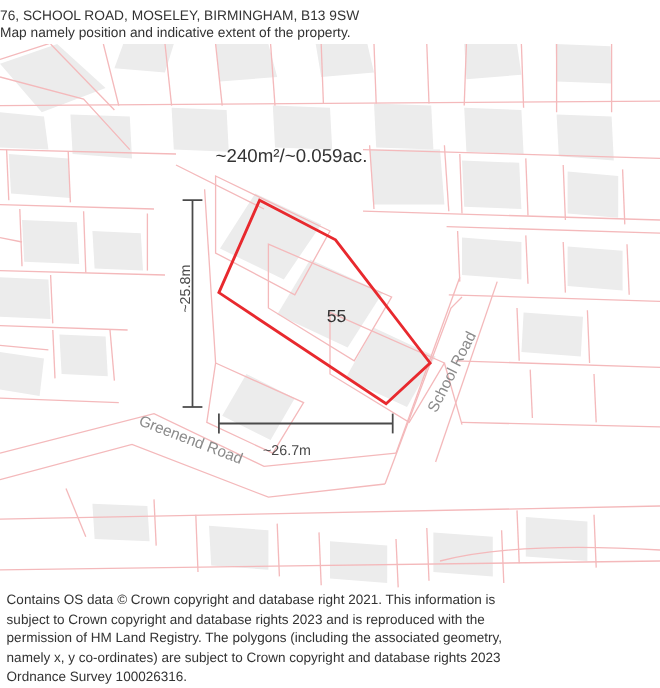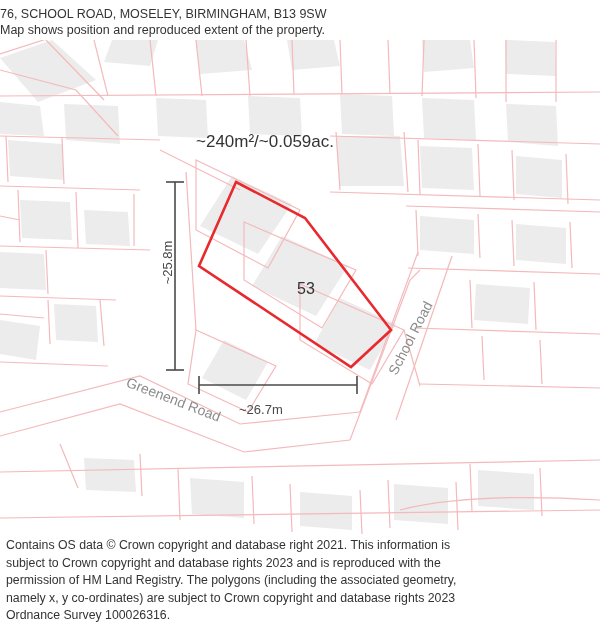--- a/index.html
+++ b/index.html
@@ -99,21 +99,21 @@
     font-size: 12.3px;
     line-height: 17.5px;
     color: #333;
   }
 </style>
 </head>
 <body>
 
 <div class="header">
   <div class="title">76, SCHOOL ROAD, MOSELEY, BIRMINGHAM, B13 9SW</div>
-  <div class="subtitle">Map shows position and reproduced extent of the property.</div>
+  <div class="subtitle">Map namely position and indicative extent of the property.</div>
 </div>
 
 <div class="map">
   <svg width="600" height="495" viewBox="0 0 600 495">
 
     <g>
       <polygon points="0,18 52,0 96,40 38,62" fill="#ececec"></polygon>
       <polygon points="112,0 158,0 150,26 104,22" fill="#ececec"></polygon>
       <polygon points="196,0 244,0 252,30 200,34" fill="#ececec"></polygon>
       <polygon points="287,0 334,0 340,26 292,30" fill="#ececec"></polygon>
@@ -236,20 +236,20 @@
     </g>
 
     <g stroke="#4a4a4a" stroke-width="1.6">
       <line x1="199" y1="345" x2="357" y2="345"></line>
       <line x1="199" y1="336" x2="199" y2="354"></line>
       <line x1="357" y1="336" x2="357" y2="354"></line>
     </g>
   </svg>
 
   <div class="map-label" id="area-label">~240m²/~0.059ac.</div>
-  <div class="map-label" id="plot-number">53</div>
+  <div class="map-label" id="plot-number">55</div>
   <div class="map-label" id="dim-vertical">~25.8m</div>
   <div class="map-label" id="dim-horizontal">~26.7m</div>
   <div class="map-label" id="street-greenend">Greenend Road</div>
   <div class="map-label" id="street-school">School Road</div>
 </div>
 
 <div class="footer">Contains OS data © Crown copyright and database right 2021. This information is subject to Crown copyright and database rights 2023 and is reproduced with the permission of HM Land Registry. The polygons (including the associated geometry, namely x, y co-ordinates) are subject to Crown copyright and database rights 2023 Ordnance Survey 100026316.</div>
 
 </body></html>

